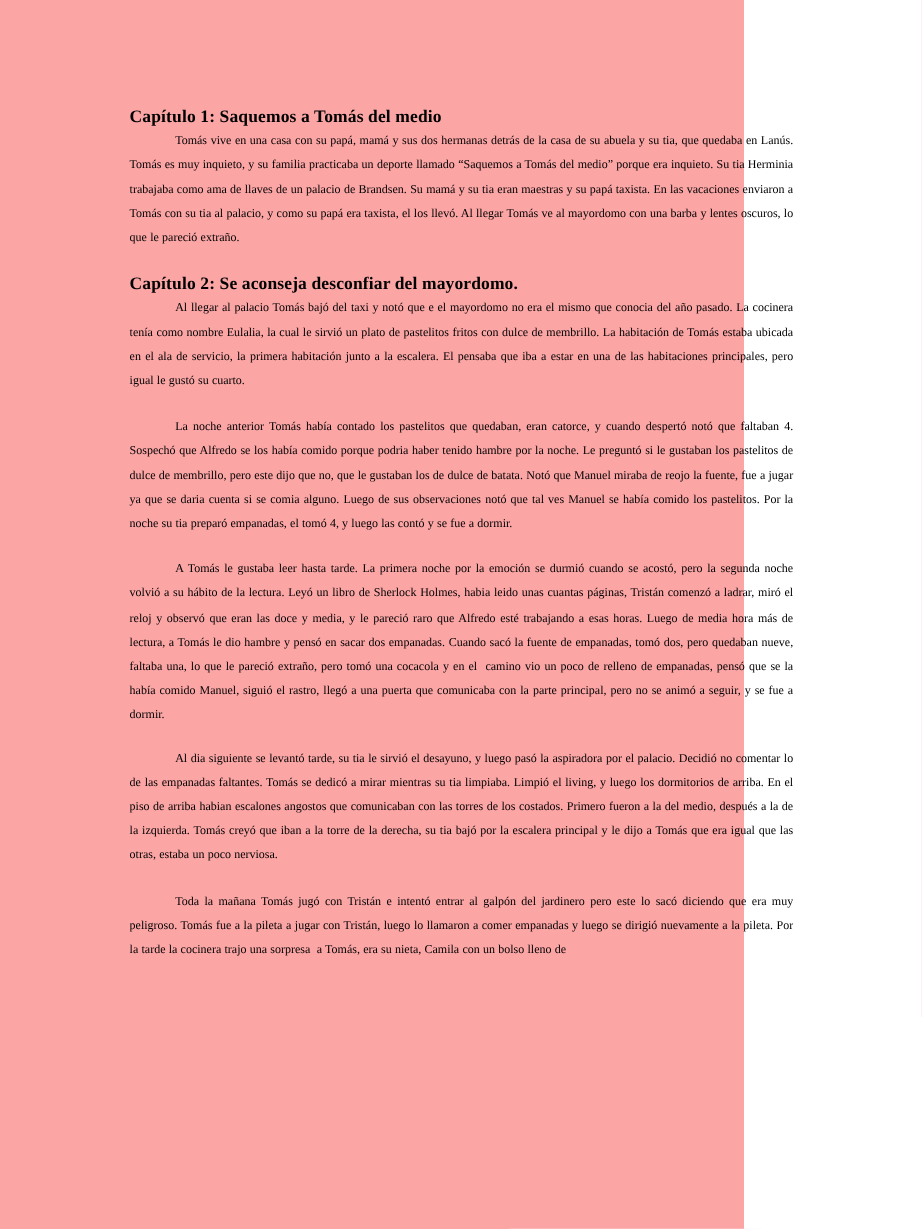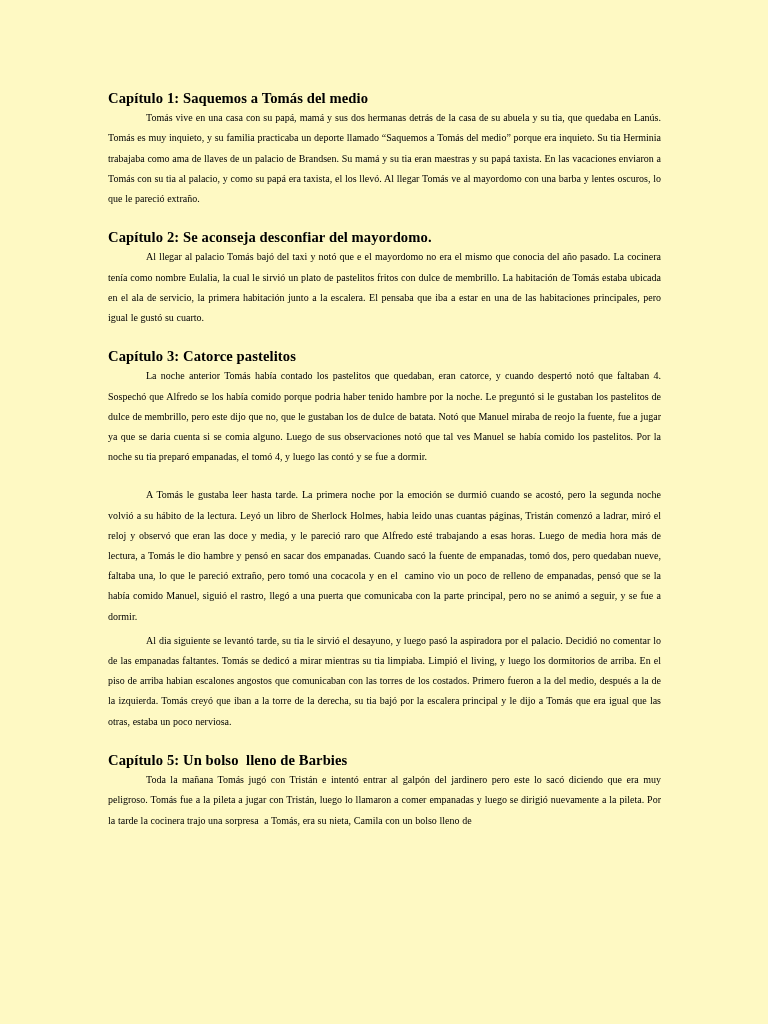--- a/index.html
+++ b/index.html
@@ -12,23 +12,23 @@
     width: 768px;
     height: 1024px;
     overflow: hidden;
     font-family: "Liberation Serif", "DejaVu Serif", serif;
     color: #000000;
     -webkit-font-smoothing: antialiased;
   }
 
   .page {
     position: relative;
-    width: 768px;
+    width: 620px;
     height: 1024px;
-    background: #fef9c3;
+    background: #fca5a5;
     box-sizing: border-box;
   }
 
   .content {
     position: absolute;
     left: 108px;
     top: 88px;
     width: 553px;
   }
 
@@ -54,21 +54,21 @@
     line-height: 20.2px;
     text-align: justify;
     text-justify: inter-word;
     text-indent: 38px;
     margin: 0;
     white-space: pre-wrap;
     word-spacing: 0.2px;
   }
 
   .para + .para {
-    margin-top: 4px;
+    margin-top: 16px;
   }
 
   
   .para.clipped {
     overflow: hidden;
   }
 </style>
 </head>
 <body>
 
@@ -79,28 +79,26 @@
       <h2 class="chapter-heading">Capítulo 1: Saquemos a Tomás del medio</h2>
       <p class="para">Tomás vive en una casa con su papá, mamá y sus dos hermanas detrás de la casa de su abuela y su tia, que quedaba en Lanús. Tomás es muy inquieto, y su familia practicaba un deporte llamado “Saquemos a Tomás del medio” porque era inquieto. Su tia Herminia trabajaba como ama de llaves de un palacio de Brandsen. Su mamá y su tia eran maestras y su papá taxista. En las vacaciones enviaron a Tomás con su tia al palacio, y como su papá era taxista, el los llevó. Al llegar Tomás ve al mayordomo con una barba y lentes oscuros, lo que le pareció extraño.</p>
     </section>
 
     <section class="chapter">
       <h2 class="chapter-heading">Capítulo 2: Se aconseja desconfiar del mayordomo.</h2>
       <p class="para">Al llegar al palacio Tomás bajó del taxi y notó que e el mayordomo no era el mismo que conocia del año pasado. La cocinera tenía como nombre Eulalia, la cual le sirvió un plato de pastelitos fritos con dulce de membrillo. La habitación de Tomás estaba ubicada en el ala de servicio, la primera habitación junto a la escalera. El pensaba que iba a estar en una de las habitaciones principales, pero igual le gustó su cuarto.</p>
     </section>
 
     <section class="chapter">
-      <h2 class="chapter-heading">Capítulo 3: Catorce pastelitos</h2>
       <p class="para">La noche anterior Tomás había contado los pastelitos que quedaban, eran catorce, y cuando despertó notó que faltaban 4. Sospechó que Alfredo se los había comido porque podria haber tenido hambre por la noche. Le preguntó si le gustaban los pastelitos de dulce de membrillo, pero este dijo que no, que le gustaban los de dulce de batata. Notó que Manuel miraba de reojo la fuente, fue a jugar ya que se daria cuenta si se comia alguno. Luego de sus observaciones notó que tal ves Manuel se había comido los pastelitos. Por la noche su tia preparó empanadas, el tomó 4, y luego las contó y se fue a dormir.</p>
     </section>
 
     <section class="chapter">
       <p class="para">A Tomás le gustaba leer hasta tarde. La primera noche por la emoción se durmió cuando se acostó, pero la segunda noche volvió a su hábito de la lectura. Leyó un libro de Sherlock Holmes, habia leido unas cuantas páginas, Tristán comenzó a ladrar, miró el reloj y observó que eran las doce y media, y le pareció raro que Alfredo esté trabajando a esas horas. Luego de media hora más de lectura, a Tomás le dio hambre y pensó en sacar dos empanadas. Cuando sacó la fuente de empanadas, tomó dos, pero quedaban nueve, faltaba una, lo que le pareció extraño, pero tomó una cocacola y en el  camino vio un poco de relleno de empanadas, pensó que se la había comido Manuel, siguió el rastro, llegó a una puerta que comunicaba con la parte principal, pero no se animó a seguir, y se fue a dormir.</p>
       <p class="para">Al dia siguiente se levantó tarde, su tia le sirvió el desayuno, y luego pasó la aspiradora por el palacio. Decidió no comentar lo de las empanadas faltantes. Tomás se dedicó a mirar mientras su tia limpiaba. Limpió el living, y luego los dormitorios de arriba. En el piso de arriba habian escalones angostos que comunicaban con las torres de los costados. Primero fueron a la del medio, después a la de la izquierda. Tomás creyó que iban a la torre de la derecha, su tia bajó por la escalera principal y le dijo a Tomás que era igual que las otras, estaba un poco nerviosa.</p>
     </section>
 
     <section class="chapter">
-      <h2 class="chapter-heading">Capítulo 5: Un bolso  lleno de Barbies</h2>
       <p class="para clipped">Toda la mañana Tomás jugó con Tristán e intentó entrar al galpón del jardinero pero este lo sacó diciendo que era muy peligroso. Tomás fue a la pileta a jugar con Tristán, luego lo llamaron a comer empanadas y luego se dirigió nuevamente a la pileta. Por la tarde la cocinera trajo una sorpresa  a Tomás, era su nieta, Camila con un bolso lleno de</p>
     </section>
 
   </div>
 </div>
 
 </body></html>

